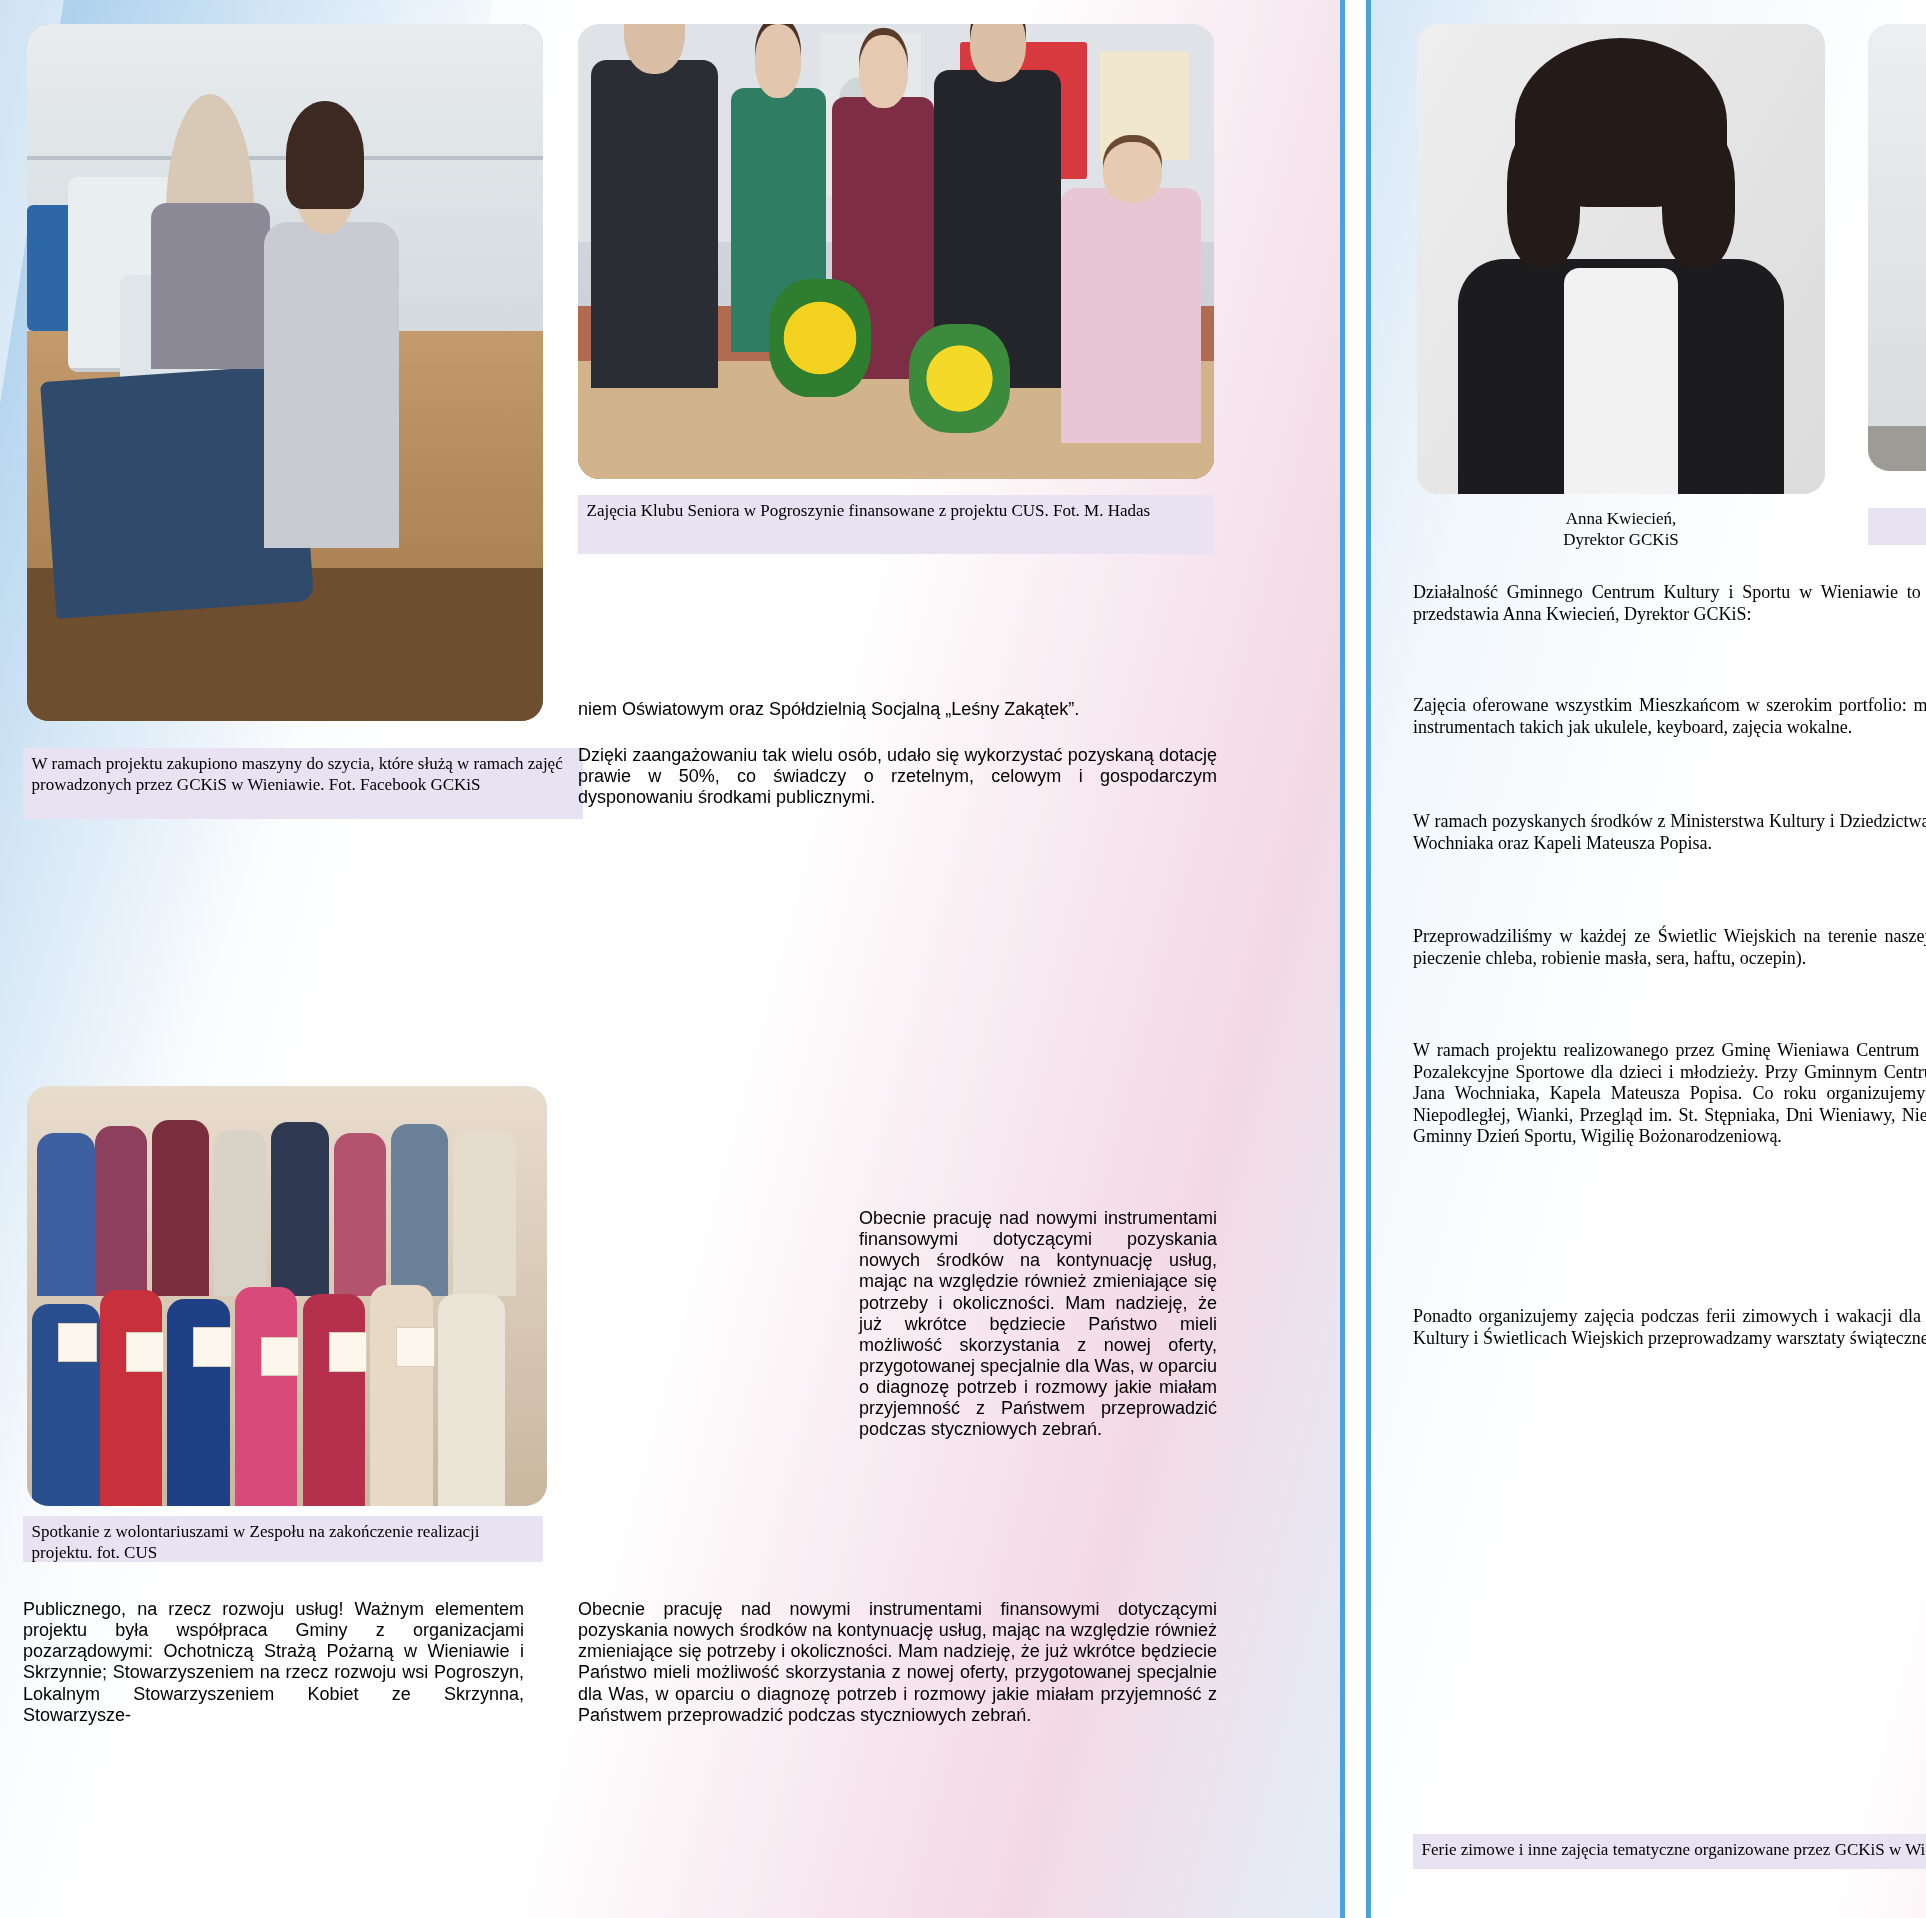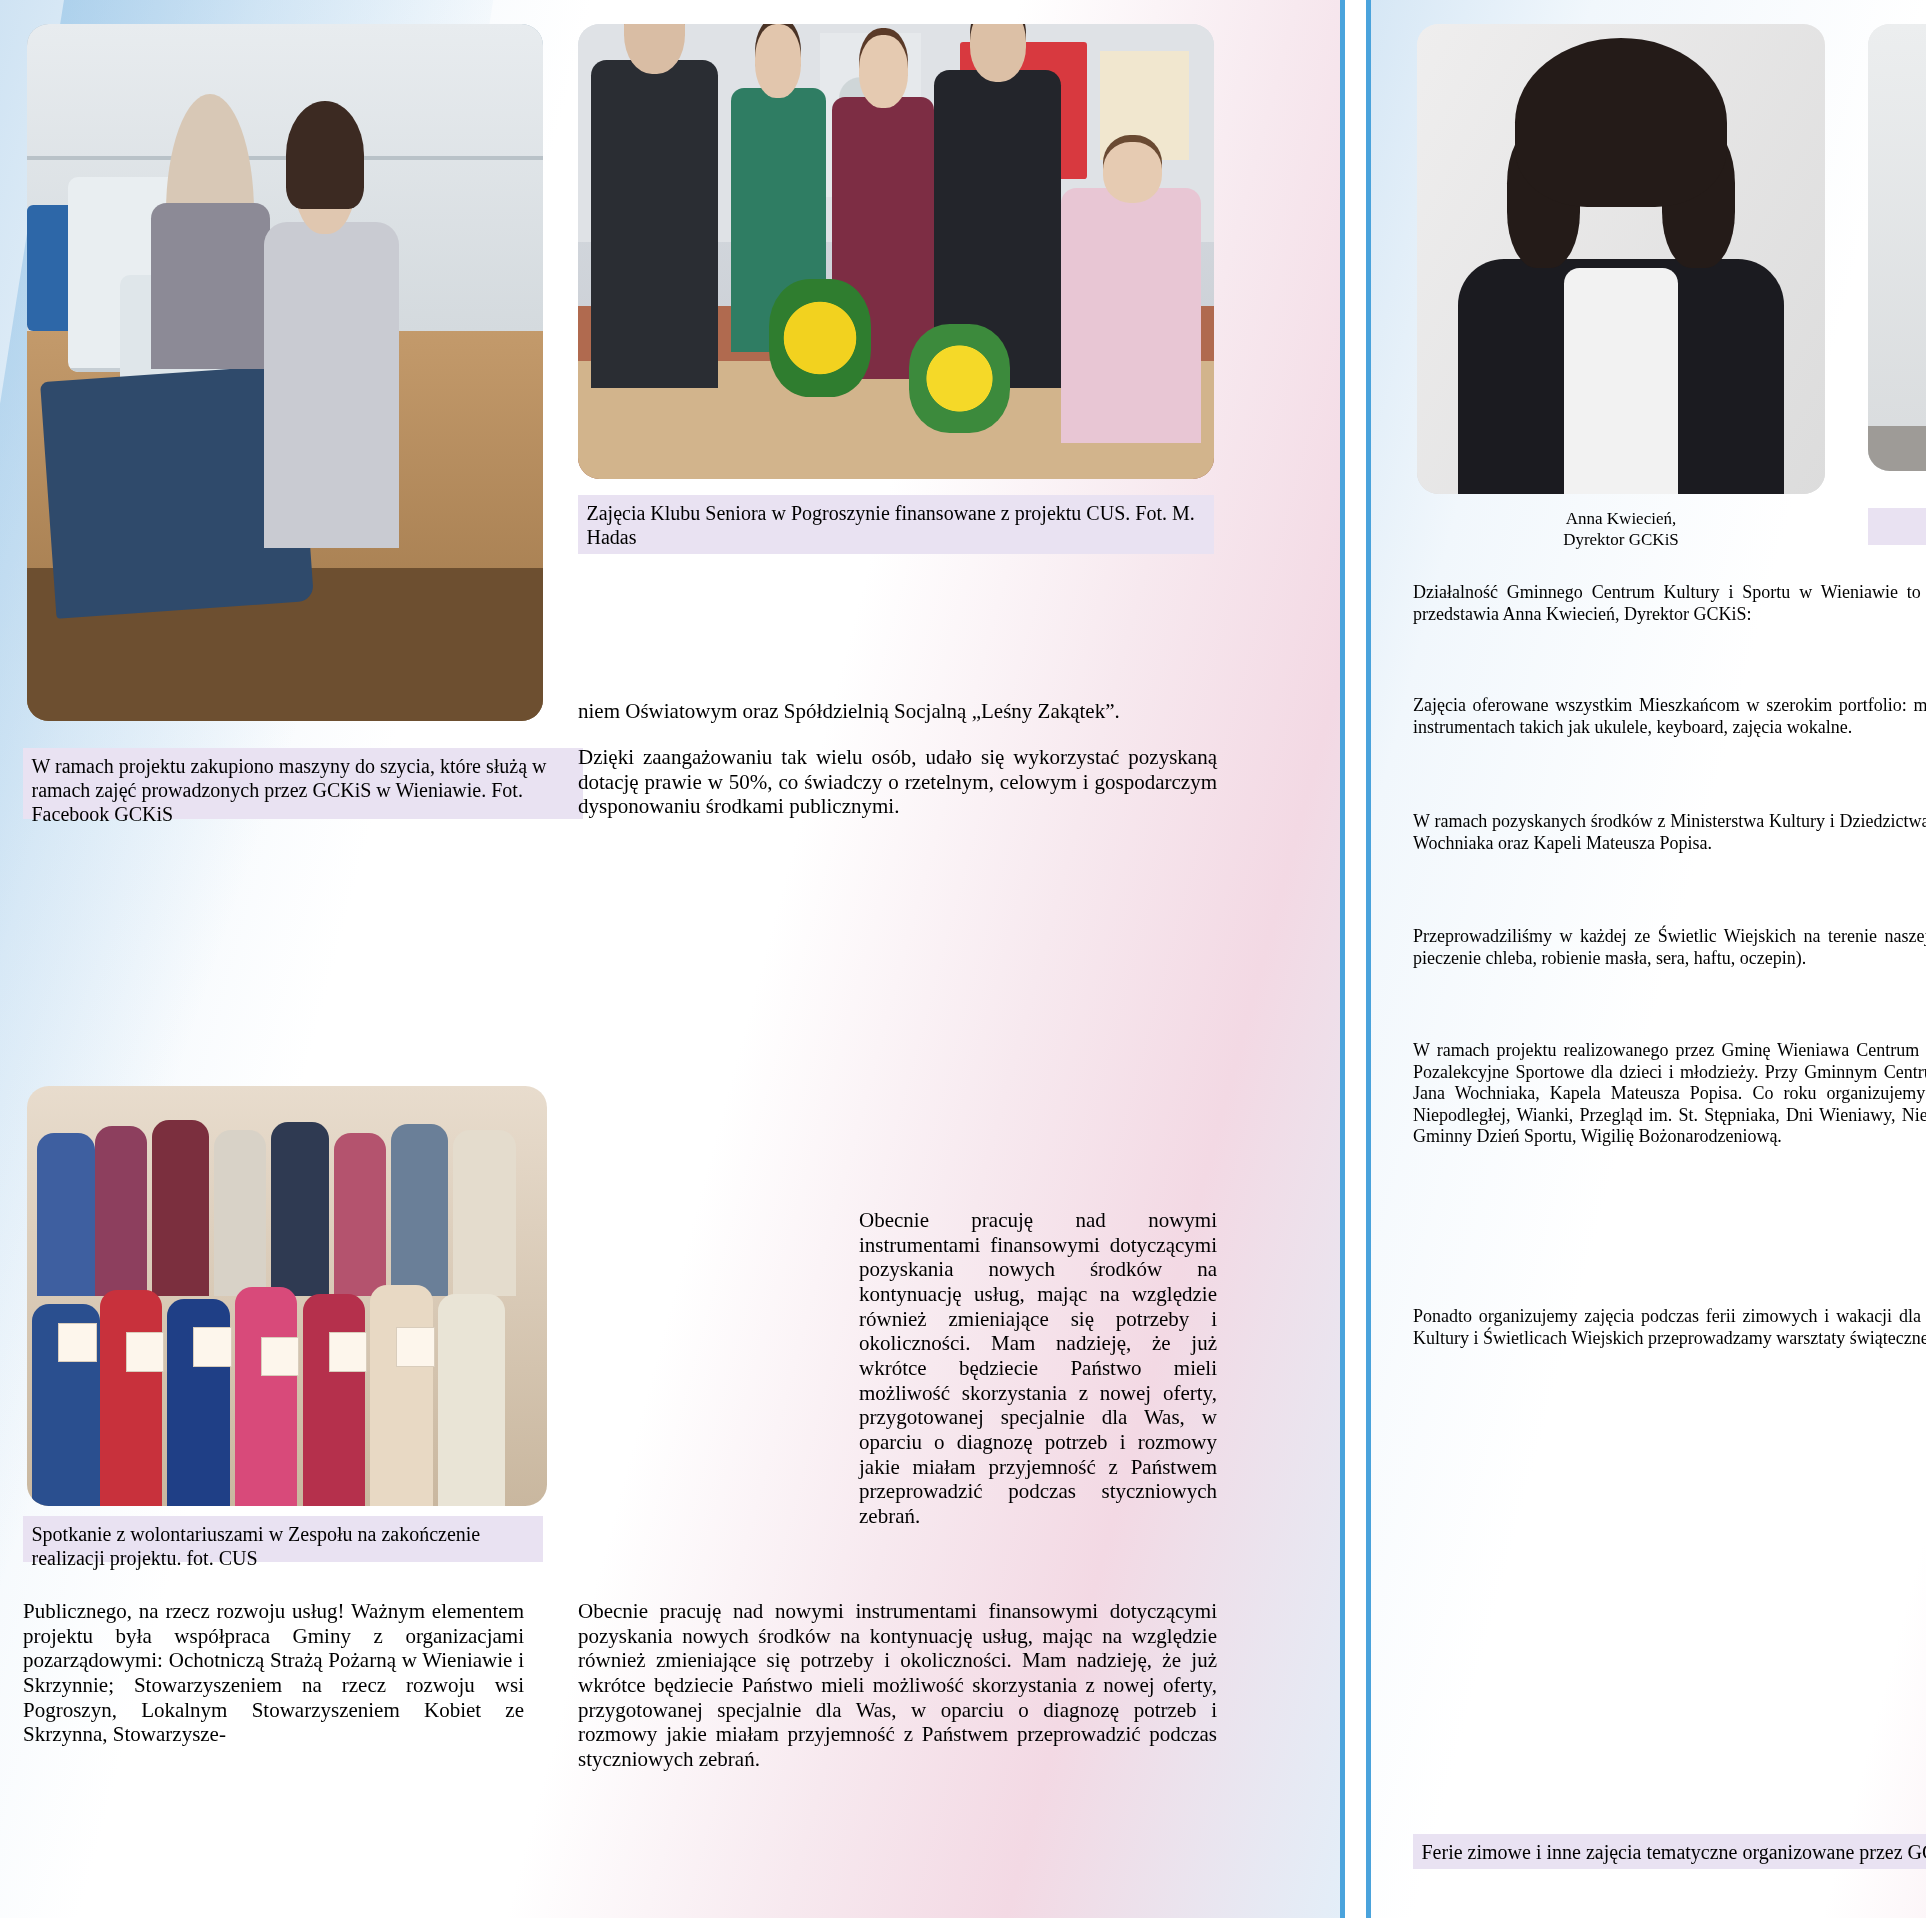--- a/index.html
+++ b/index.html
@@ -65,22 +65,22 @@
   .photo {
     position: absolute;
     border-radius: 21.6px;
     overflow: hidden;
     background: #9fb6c6;
   }
 
   
   .col {
     position: absolute;
-    font-family: Liberation Serif, serif;
-    font-size: 21px;
+    font-family: Liberation Sans, sans-serif;
+    font-size: 18px;
     line-height: 1.175;
     text-align: justify;
     text-justify: inter-word;
     color: #000;
     hyphens: manual;
   }
   .rightcol {
     position: absolute;
     font-family: "Liberation Serif", serif;
     font-size: 18px;
@@ -145,21 +145,21 @@
   #r1 .body { position:absolute; left:10%; top:50%; width:80%; height:52%; background:#1b1b20; border-radius:46px 46px 0 0; }
   #r1 .shirt { position:absolute; left:36%; top:52%; width:28%; height:48%; background:#f2f2f2; border-radius:15.4px 15.4px 0 0; }
 
   #r2 { left: 497px; top: 24px; width: 797px; height: 447px; background:linear-gradient(#e7e9ea,#cfd3d6); }
   #r2 .wall { position:absolute; inset:0; background:linear-gradient(#eceeef,#d8dbdd); }
   #r2 .fl { position:absolute; left:0; bottom:0; width:100%; height:10%; background:#9e9b97; }
 
   .capbar {
     position:absolute;
     background:#e9e2f2;
-    font-size: 20px;
+    font-size: 17px;
     padding: 6.2px 8.5px;
     box-sizing: border-box;
     line-height: 1.2;
   }
 </style>
 </head>
 <body>
 
 <div class="page">
 

